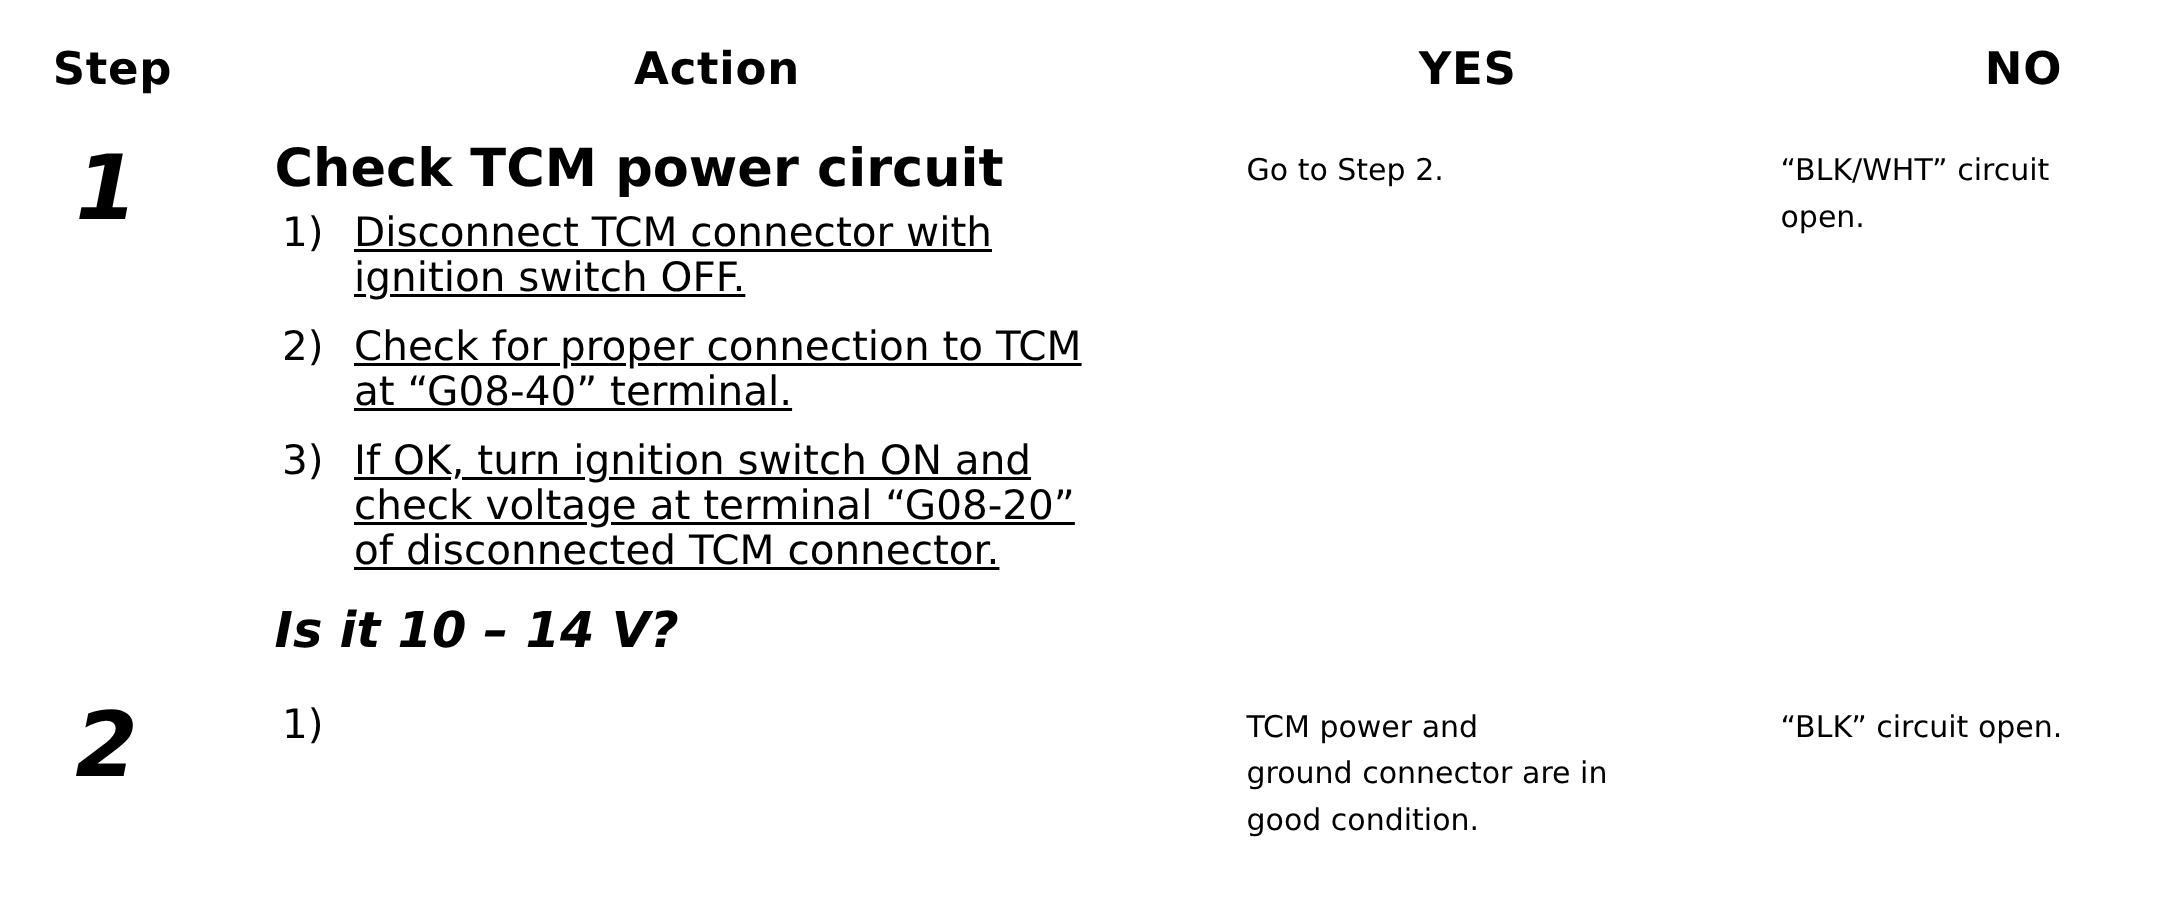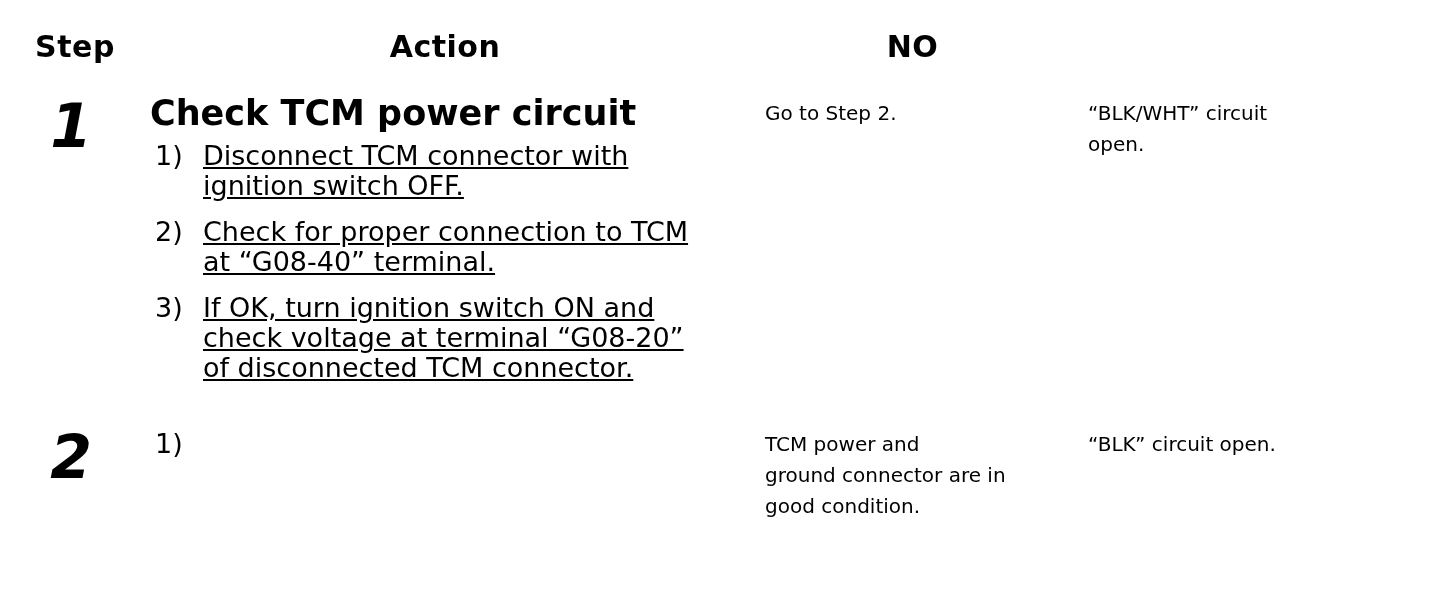--- a/index.html
+++ b/index.html
@@ -13,20 +13,21 @@
     overflow: hidden;
     font-family: "DejaVu Sans", sans-serif;
     color: #000000;
   }
   .doc {
     width: 1415px;
   }
   .t-row {
     display: grid;
     grid-template-columns: 150px 590px 345px 330px;
+    gap: 33px;
   }
   
   .t-row.header {
     padding-top: 30px;
   }
   .h-cell {
     font-weight: bold;
     font-size: 30px;
     line-height: 34px;
     text-align: center;
@@ -83,20 +84,21 @@
   }
 </style>
 </head>
 <body>
 
 <div class="doc">
 
   <div class="t-row header">
     <div class="h-cell">Step</div>
     <div class="h-cell">Action</div>
+    <div class="h-cell">YES</div>
     <div class="h-cell">NO</div>
   </div>
 
   <div class="t-row row1">
     <div class="step-cell">1</div>
     <div class="action-cell">
       <div class="action-title">Check TCM power circuit</div>
       <div class="action-item">
         <span class="item-num">1)</span>
         <span class="item-text">Disconnect TCM connector with
@@ -106,20 +108,21 @@
         <span class="item-num">2)</span>
         <span class="item-text">Check for proper connection to TCM
 at “G08-40” terminal.</span>
       </div>
       <div class="action-item">
         <span class="item-num">3)</span>
         <span class="item-text">If OK, turn ignition switch ON and
 check voltage at terminal “G08-20”
 of disconnected TCM connector.</span>
       </div>
+      <div class="action-question">Is it 10 – 14 V?</div>
     </div>
     <div class="yes-cell">
       <p class="cell-text">Go to Step 2.</p>
     </div>
     <div class="no-cell">
       <p class="cell-text">“BLK/WHT” circuit
 open.</p>
     </div>
   </div>
 

